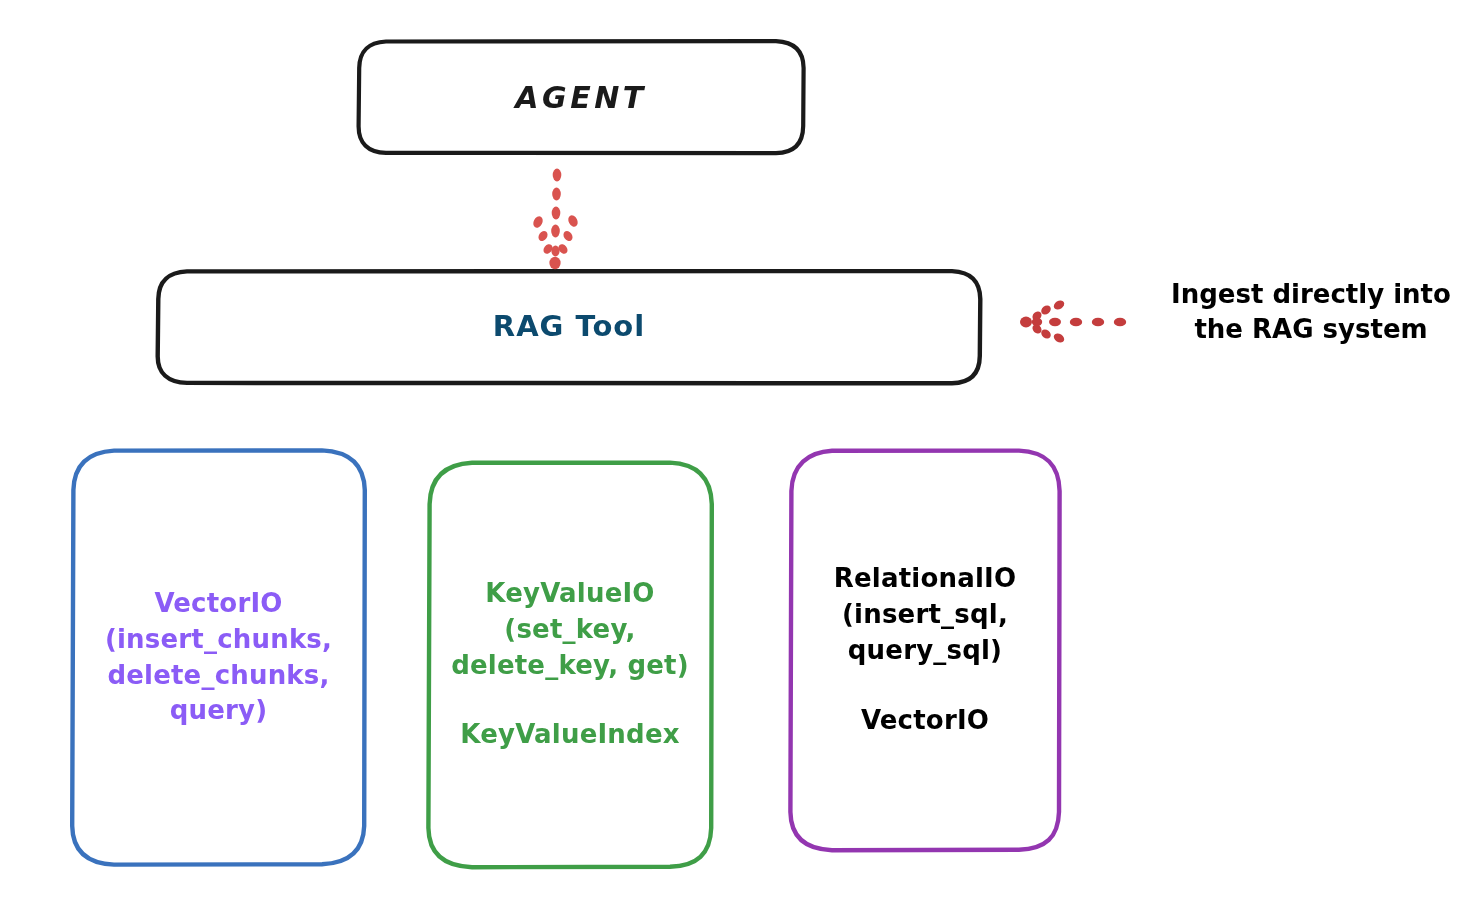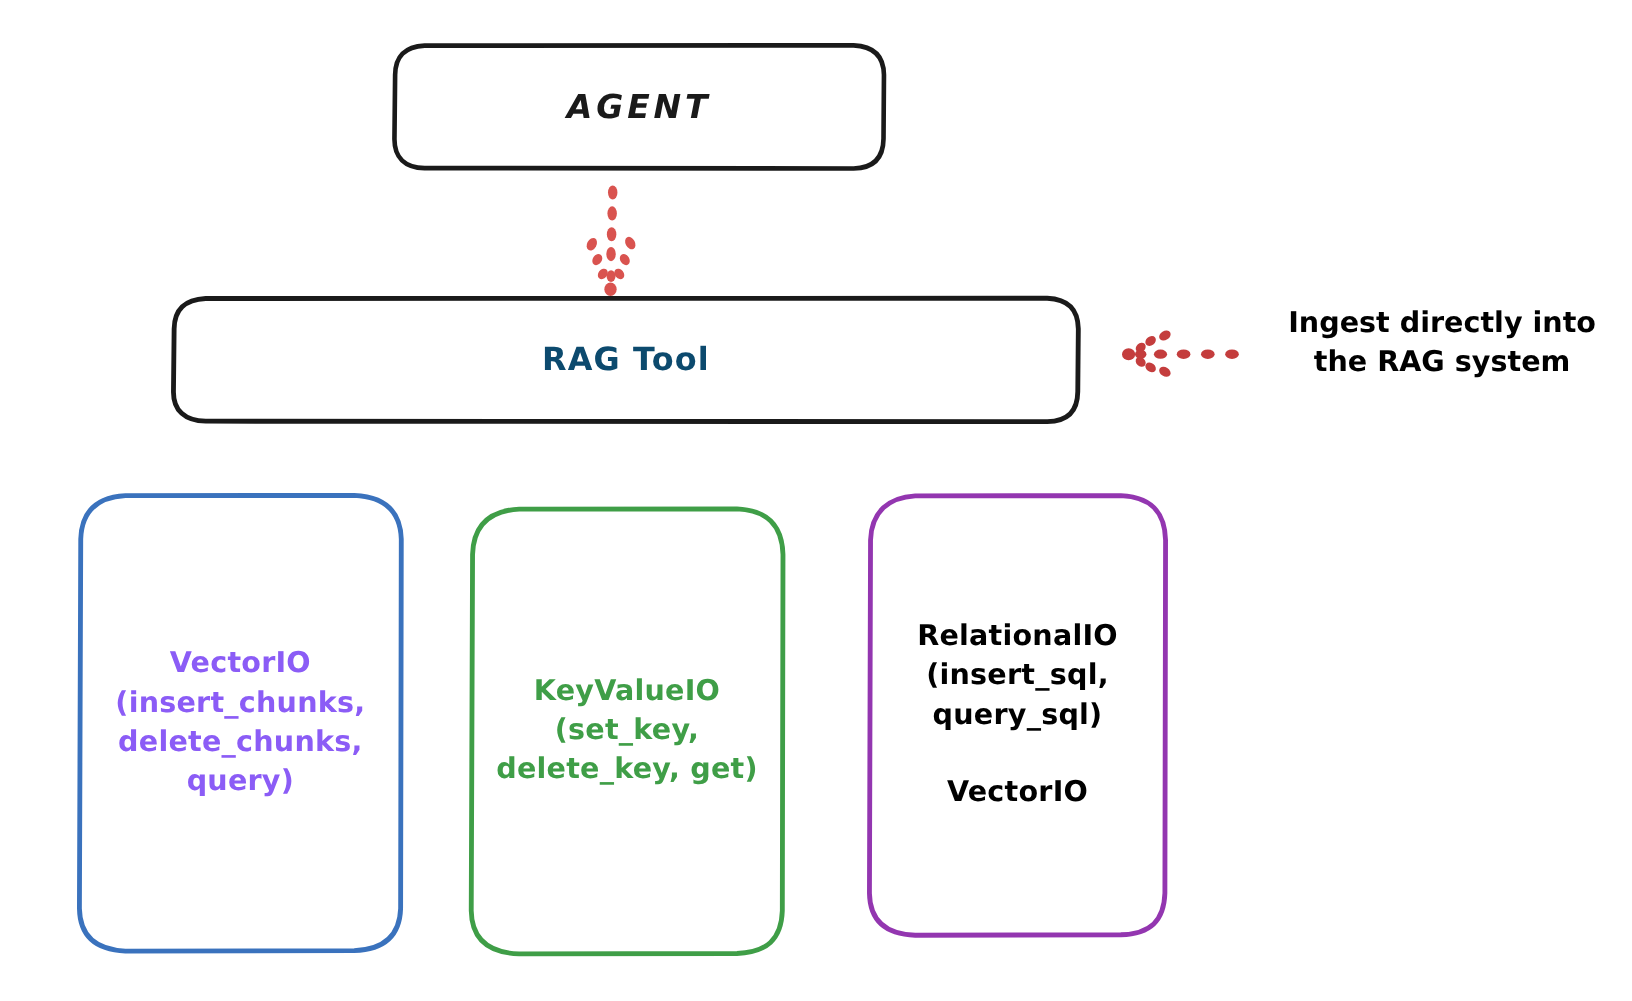--- a/index.html
+++ b/index.html
@@ -204,20 +204,21 @@
                C2.8,394 18,406.2 46,407.2
                L244,406.8
                C271,405.8 284.4,394 285.2,368
                L285.8,44
                C285,17 271,3.8 244,2.6
                Z" fill="none" stroke="#3f9e47" stroke-width="4.4" stroke-linecap="round" stroke-linejoin="round"></path>
     </svg>
     <div class="label">KeyValueIO
 (set_key,
 delete_key, get)</div>
+    <div class="label secondary">KeyValueIndex</div>
   </div>
 
   <div class="node provider" id="relationalio-node">
     <svg class="frame" viewBox="0 0 274 404" preserveAspectRatio="none">
       <path d="M44,2.8
                C20,4.2 4.2,17 3.4,43
                L2.4,364
                C2.8,389 17,401.2 44,402.2
                L231,401.8
                C258,400.8 270.2,389 271,364

